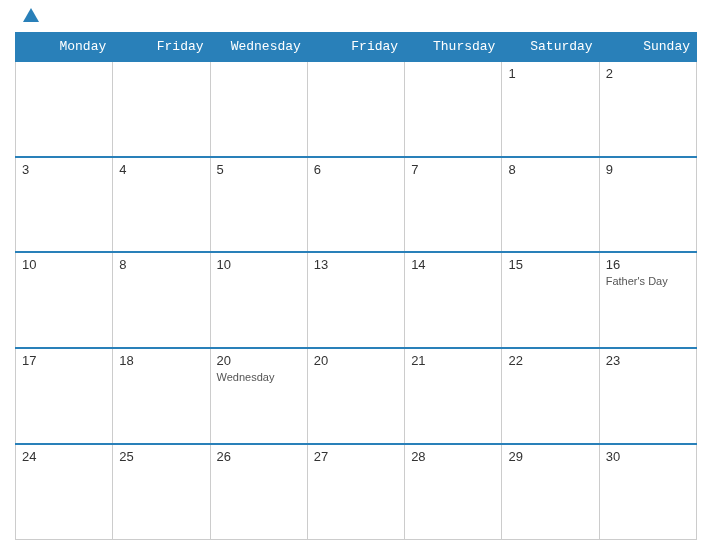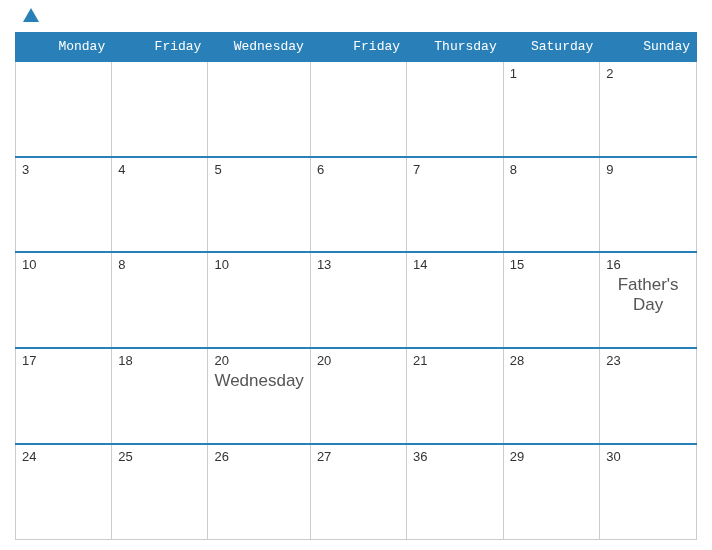--- a/index.html
+++ b/index.html
@@ -93,24 +93,23 @@
       background: #fff;
       width: calc(100% / 7);
     }
     .day-number {
       font-size: 13px;
       color: #333;
       display: block;
       margin-bottom: 3px;
     }
     .day-event {
-      font-size: 17px;
+      font-size: 11px;
       color: #555;
       display: block;
-      text-align: center;
     }
     .empty-cell {
       background: #f5f5f5;
       border-top: 2px solid #2980b9;
     }
     .logo-row {
       display: flex;
       align-items: center;
     }
   </style>
@@ -214,41 +213,41 @@
             <span class="day-number">20</span>
             <span class="day-event">Wednesday</span>
           </td>
           <td>
             <span class="day-number">20</span>
           </td>
           <td>
             <span class="day-number">21</span>
           </td>
           <td>
+            <span class="day-number">22</span>
+          </td>
+          <td>
+            <span class="day-number">23</span>
+          </td>
+        </tr>
+        <tr>
+          <td>
+            <span class="day-number">24</span>
+          </td>
+          <td>
+            <span class="day-number">25</span>
+          </td>
+          <td>
+            <span class="day-number">26</span>
+          </td>
+          <td>
+            <span class="day-number">27</span>
+          </td>
+          <td>
             <span class="day-number">28</span>
-          </td>
-          <td>
-            <span class="day-number">23</span>
-          </td>
-        </tr>
-        <tr>
-          <td>
-            <span class="day-number">24</span>
-          </td>
-          <td>
-            <span class="day-number">25</span>
-          </td>
-          <td>
-            <span class="day-number">26</span>
-          </td>
-          <td>
-            <span class="day-number">27</span>
-          </td>
-          <td>
-            <span class="day-number">36</span>
           </td>
           <td>
             <span class="day-number">29</span>
           </td>
           <td>
             <span class="day-number">30</span>
           </td>
         </tr>
       </tbody>
   </table>

